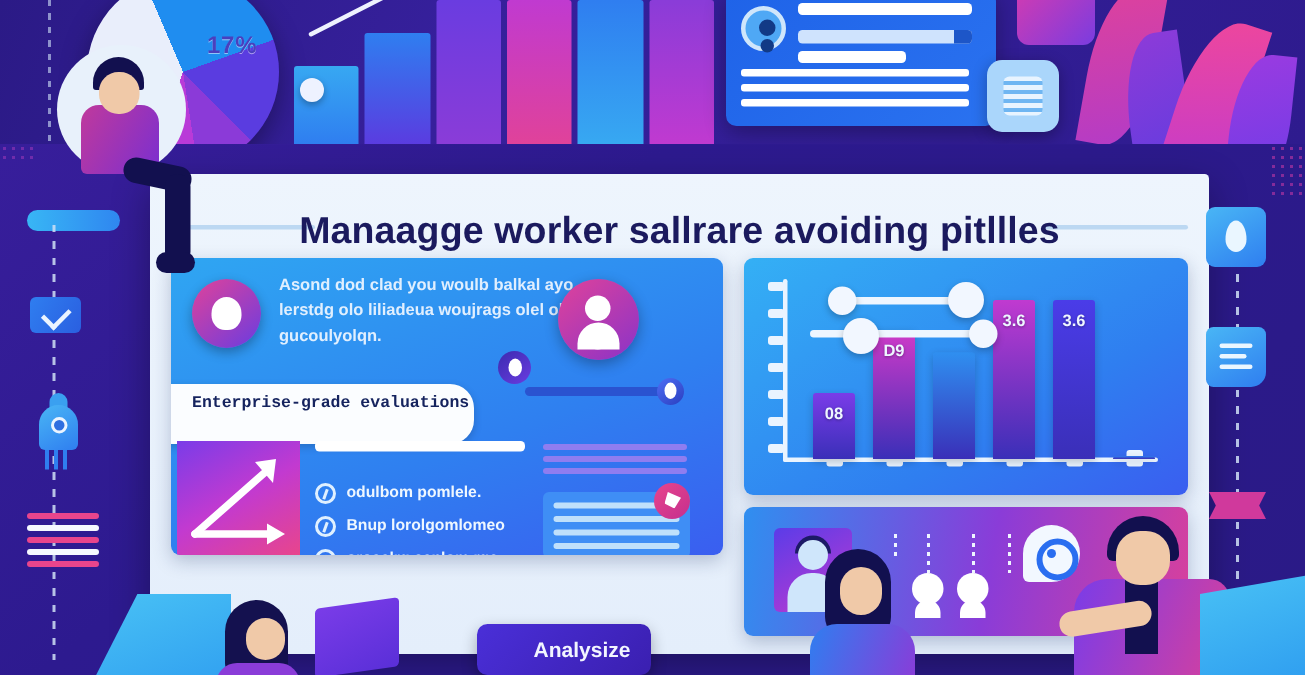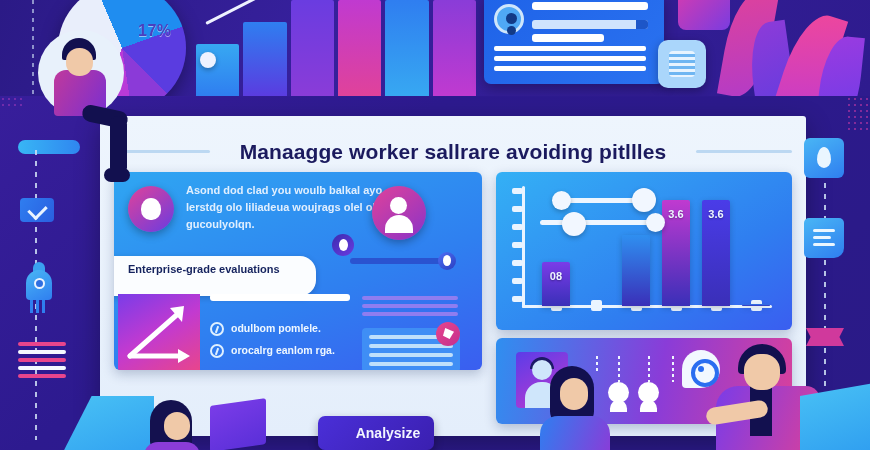--- a/index.html
+++ b/index.html
@@ -71,21 +71,21 @@
      letter-spacing:.2px; }
   .tb-pill { position:absolute; left:474px; top:12px; width:46px; height:8px; background:#eef2ff; border-radius:5px; }
   .tb-dots { position:absolute; left:540px; top:10px; display:flex; gap:11px; }
   .tb-dots i { width:11px; height:11px; border-radius:50%; background:#e6ecfb; display:block; }
 
   
   .window { position:absolute; left:100px; top:116px; width:706px; height:320px;
      background:linear-gradient(180deg,#eef5fd 0%,#e4eefb 100%); border-radius:3px;
      box-shadow:0 8px 26px rgba(0,0,0,.32); overflow:hidden; }
   .headline { position:absolute; left:0; right:0; top:24px; text-align:center;
-     color:#1b1a5e; font-size:21px; font-weight:700; letter-spacing:.1px; }
+     color:#1b1a5e; font-size:25px; font-weight:700; letter-spacing:.1px; }
   .hl-rule { position:absolute; top:34px; height:3px; background:#bcd8f2; border-radius:3px; }
   .hl-rule.l { left:14px; width:96px; }
   .hl-rule.r { right:14px; width:96px; }
 
   
   .panel-left { position:absolute; left:14px; top:56px; width:368px; height:198px;
      background:linear-gradient(160deg,#2fa6f2 0%,#2f7ff0 60%,#3a5ef0 100%); border-radius:6px;
      box-shadow:0 4px 12px rgba(20,40,90,.25); overflow:hidden; }
   .pl-badge { position:absolute; left:14px; top:14px; width:46px; height:46px; border-radius:50%;
      background:linear-gradient(140deg,#e0429a,#6a3ce0); box-shadow:0 3px 8px rgba(0,0,0,.3); }
@@ -98,21 +98,21 @@
   .pl-avatar::after { content:""; position:absolute; left:18px; top:11px; width:17px; height:17px;
      border-radius:50%; background:#fff; box-shadow:0 20px 0 -1px #fff; }
   .pl-avatar::before { content:""; position:absolute; left:13px; top:29px; width:28px; height:18px;
      border-radius:14px 14px 0 0; background:#fff; }
   .pl-slider { position:absolute; left:236px; top:86px; width:100px; height:6px; background:#2a53d0; border-radius:4px; }
   .pl-slider i { position:absolute; right:-6px; top:-6px; width:18px; height:18px; border-radius:50%;
      background:linear-gradient(140deg,#4e6ef5,#2a3fc0); }
   .pl-slider i::after { content:""; position:absolute; left:5px; top:3px; width:8px; height:11px;
      border-radius:50%; background:#fff; }
   .pl-pill { position:absolute; left:-4px; top:84px; width:206px; height:40px; border-radius:0 16px 16px 0;
-     background:#fbfdff; box-shadow:0 2px 6px rgba(0,0,0,.18); }
+     background:#fbfdff; box-shadow:0 2px 6px rgba(0,0,0,.18);font-family:Liberation Mono, monospace; }
   .pl-pill span { position:absolute; left:18px; top:7px; color:#15235e; font-size:11px; font-weight:700; }
   .pl-graph { position:absolute; left:4px; top:122px; width:82px; height:76px;
      background:linear-gradient(150deg,#7a3ce8 0%,#c23ad0 50%,#e8458c 100%); }
   .pl-graph svg { position:absolute; left:0; top:0; }
   .pl-rows { position:absolute; left:96px; top:122px; width:140px; }
   .pl-rows i { display:block; height:6px; background:#bfe0fb; border-radius:3px; margin-bottom:7px; }
   .pl-rows i:first-child { background:#ffffff; height:7px; }
   .bullets { position:absolute; left:96px; top:150px; }
   .bullet { display:flex; align-items:flex-start; gap:7px; margin-bottom:8px; }
   .bullet .dot { width:14px; height:14px; border-radius:50%; border:2px solid #dff0ff; position:relative; }
@@ -320,20 +320,24 @@
       <div class="pl-rows">
           <i></i>
         </div>
       <div class="bullets" id="bulletList">
           <div class="bullet">
             <div class="dot"></div>
             <span>odulbom pomlele.</span>
           </div>
           <div class="bullet">
             <div class="dot"></div>
+            <span>Bnup lorolgomlomeo</span>
+          </div>
+          <div class="bullet">
+            <div class="dot"></div>
             <span>orocalrg eanlom rga.</span>
           </div>
         </div>
 
       <div class="pl-rightrows">
           <i></i>
           <i></i>
           <i></i>
         </div>
       <div class="pl-rightbox">
@@ -361,20 +365,23 @@
           <div class="xtick" style="left: 55px;"></div>
           <div class="xtick" style="left: 95px;"></div>
           <div class="xtick" style="left: 135px;"></div>
           <div class="xtick" style="left: 175px;"></div>
           <div class="xtick" style="left: 215px;"></div>
           <div class="xtick" style="left: 255px;"></div>
         </div>
       <div class="bars" id="chartBars">
           <div class="bar" style="left: 5.6px; width: 28.8px; height: 44.25px; background: linear-gradient(rgb(122, 60, 232), rgb(58, 47, 184));">
             <span>08</span>
+          </div>
+          <div class="bar" style="left: 45.6px; width: 28.8px; height: 85.55px; background: linear-gradient(rgb(208, 58, 200), rgb(58, 47, 184));">
+            <span>D9</span>
           </div>
           <div class="bar" style="left: 85.6px; width: 28.8px; height: 70.8px; background: linear-gradient(rgb(47, 143, 240), rgb(58, 47, 184));"></div>
           <div class="bar" style="left: 125.6px; width: 28.8px; height: 106.2px; background: linear-gradient(rgb(192, 58, 208), rgb(58, 47, 184));">
             <span>3.6</span>
           </div>
           <div class="bar" style="left: 165.6px; width: 28.8px; height: 106.2px; background: linear-gradient(rgb(74, 60, 232), rgb(58, 47, 184));">
             <span>3.6</span>
           </div>
           <div class="bar" style="left: 205.6px; width: 28.8px; height: 2px; background: linear-gradient(rgb(47, 126, 240), rgb(58, 47, 184));"></div>
         </div>

